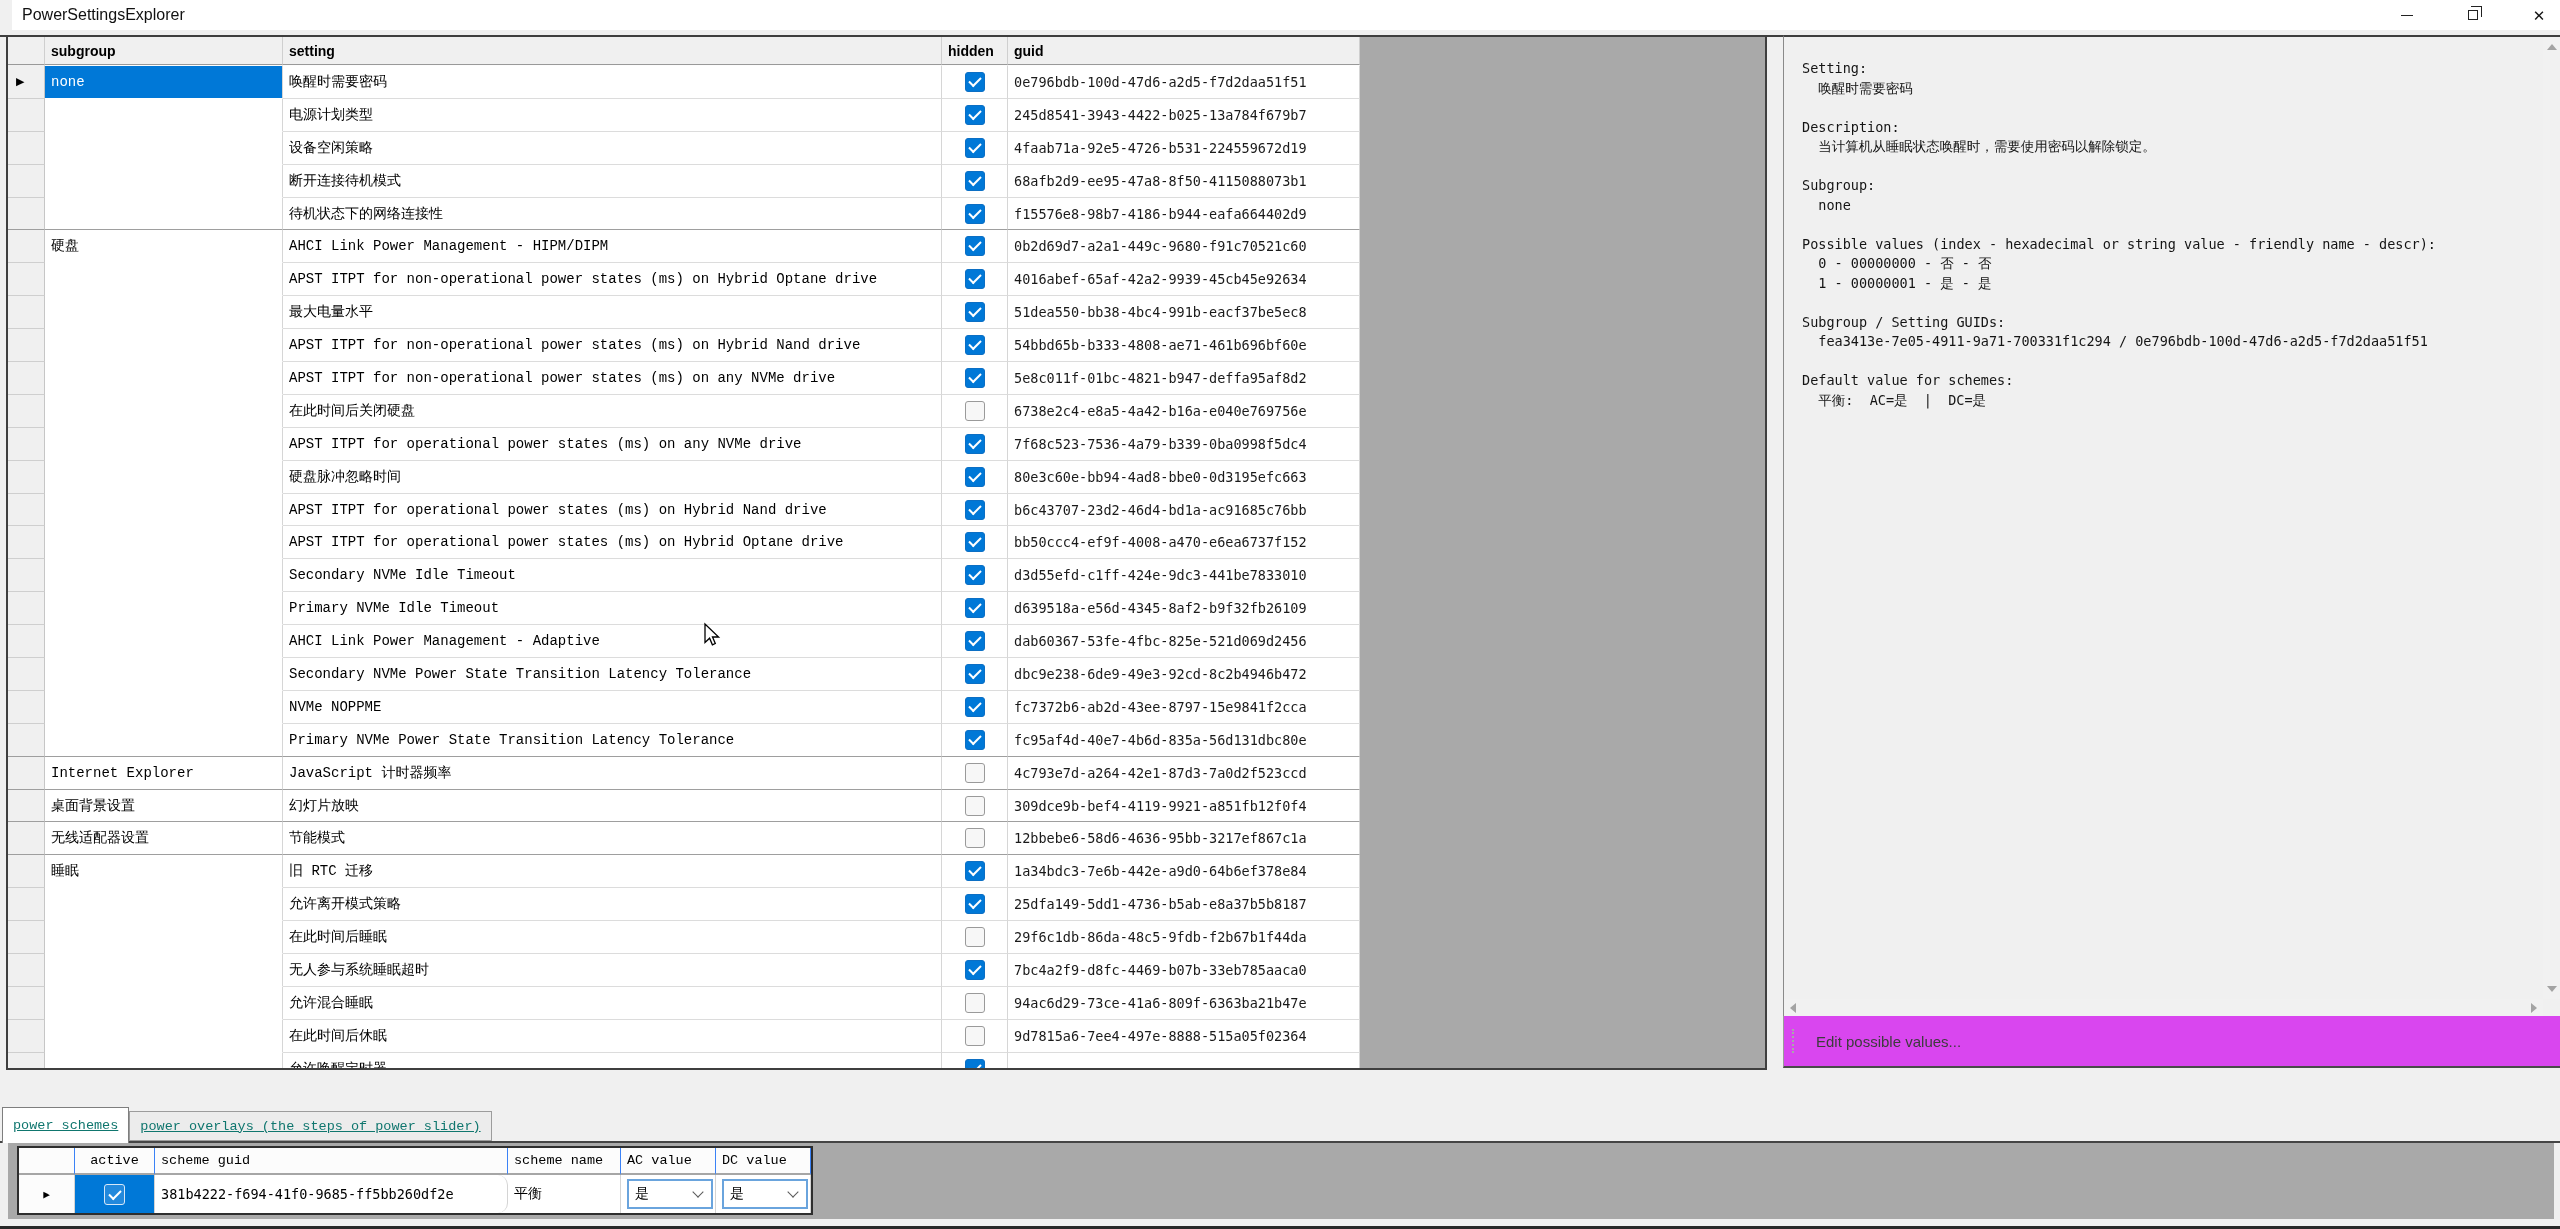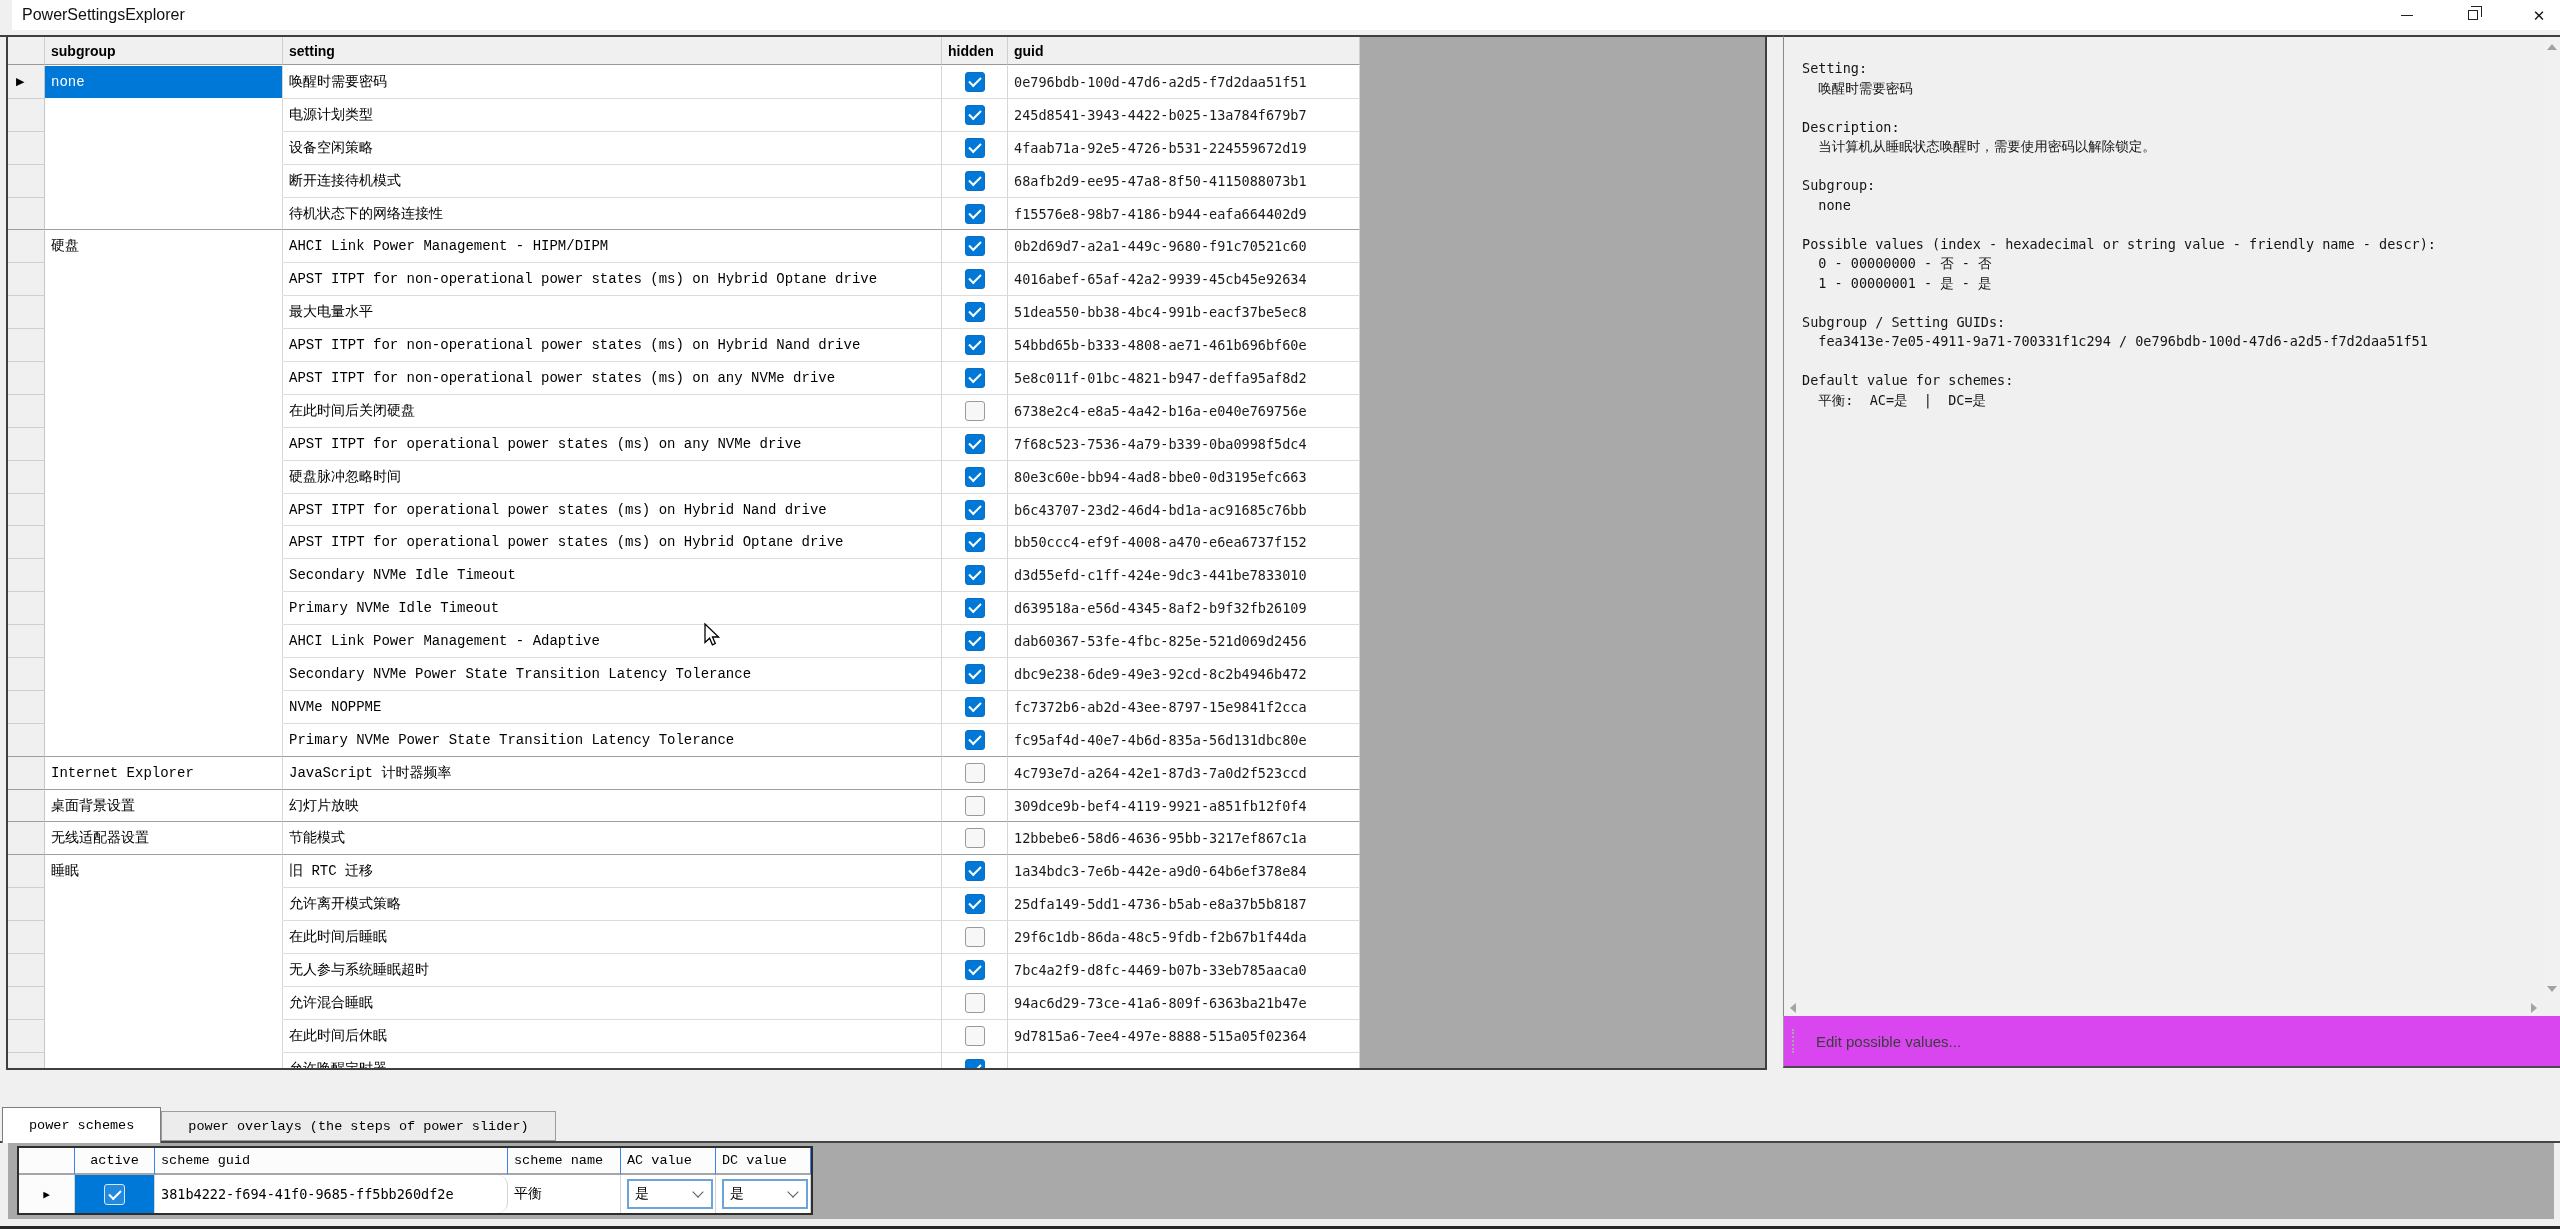--- a/index.html
+++ b/index.html
@@ -70,22 +70,22 @@
 
   
   #editbar { position:absolute; left:1783px; top:1016px; width:777px; height:52px; background:#d946ef;
              border-left:1px solid #9a9a9a; border-bottom:2px solid #4a4a4a;
              display:flex; align-items:center; }
   #editbar .grip { width:2px; height:24px; border-left:2.5px dotted #a8a8a8; margin-left:8px; }
   #editbar .elabel { margin-left:22px; font:15px "Liberation Sans",sans-serif; color:#3c3c3c; }
 
   
   #tabstrip { position:absolute; left:2px; top:1107px; height:36px; display:flex; z-index:2; }
-  .tab { height:30px; margin-top:4px; padding:0 26px; background:#ececec; border:1px solid #9c9c9c;
-         display:flex; align-items:center; font:13.5px "Liberation Mono","DejaVu Sans Mono",monospace; color:#000000; }
+  .tab { height:30px; margin-top:4px; padding:0 10px; background:#ececec; border:1px solid #9c9c9c;
+         display:flex; align-items:center; font:13.5px "Liberation Mono","DejaVu Sans Mono",monospace; color:#0f766e;text-decoration:underline; }
   .tab.active { height:36px; margin-top:0; background:#fff; border:1px solid #7e7e7e; border-bottom:none; z-index:3; }
   #tabline { position:absolute; left:0; top:1141px; width:2560px; height:2px; background:#454545; z-index:1; }
   #tabpage { position:absolute; left:8px; top:1143px; width:2546px; height:76px; background:#a9a9a9; }
 
   #schemes-grid { position:absolute; left:17px; top:1146px; width:796px; background:#fff;
                   border:2px solid #2e2e2e; z-index:2; }
   .shead { display:flex; height:27px; }
   .sh { background:#fcfcfc; border-right:1px solid #3b82f6; border-bottom:2px solid #a6a6a6;
         font:13.5px "Liberation Mono","DejaVu Sans Mono",monospace; padding:5px 0 0 6px; overflow:hidden; }
   .s-sel{width:56px} .s-act{width:80px} .s-guid{width:353px} .s-name{width:113px} .s-ac{width:95px} .s-dc{width:95px}

